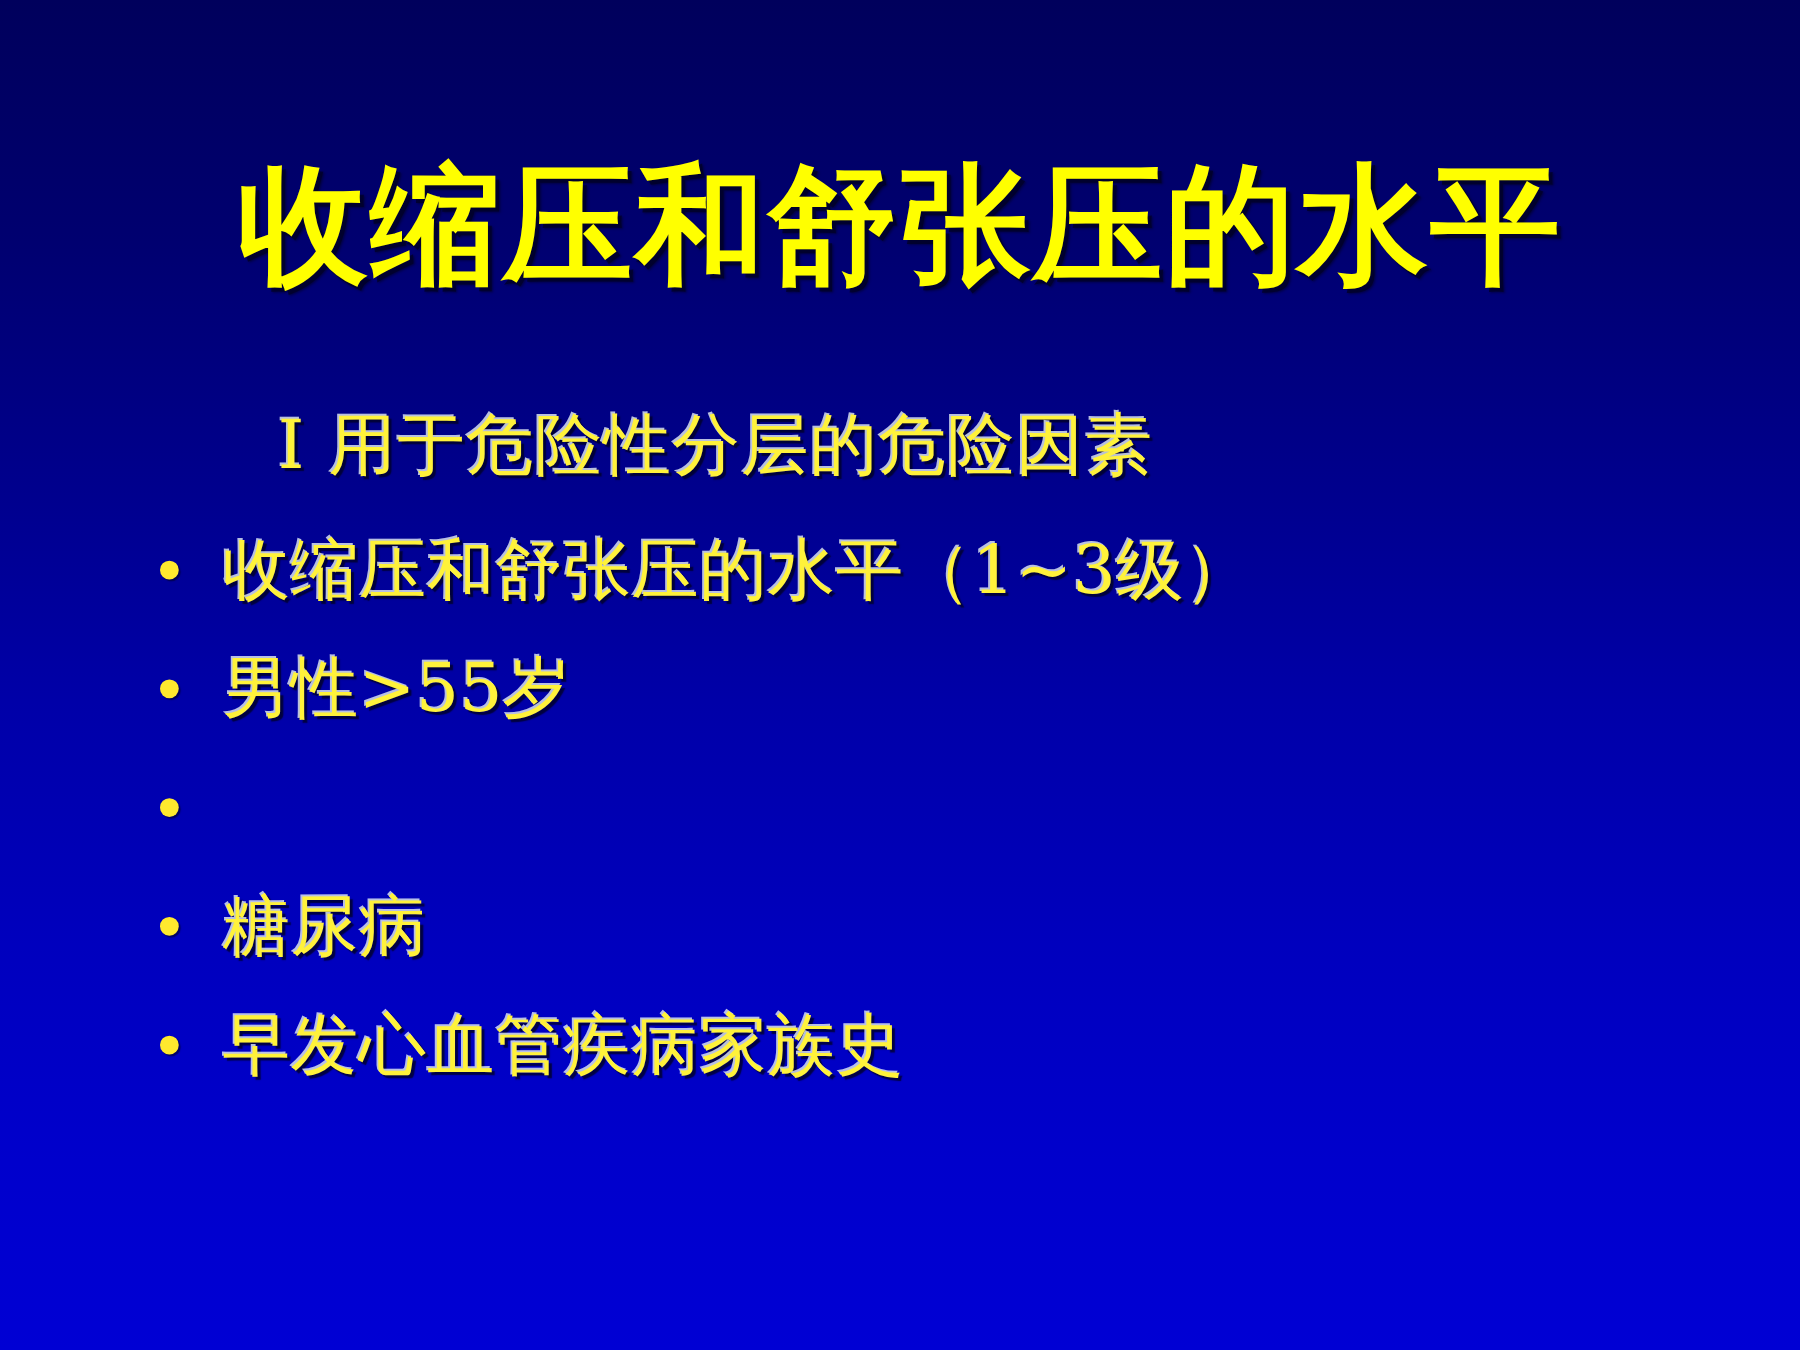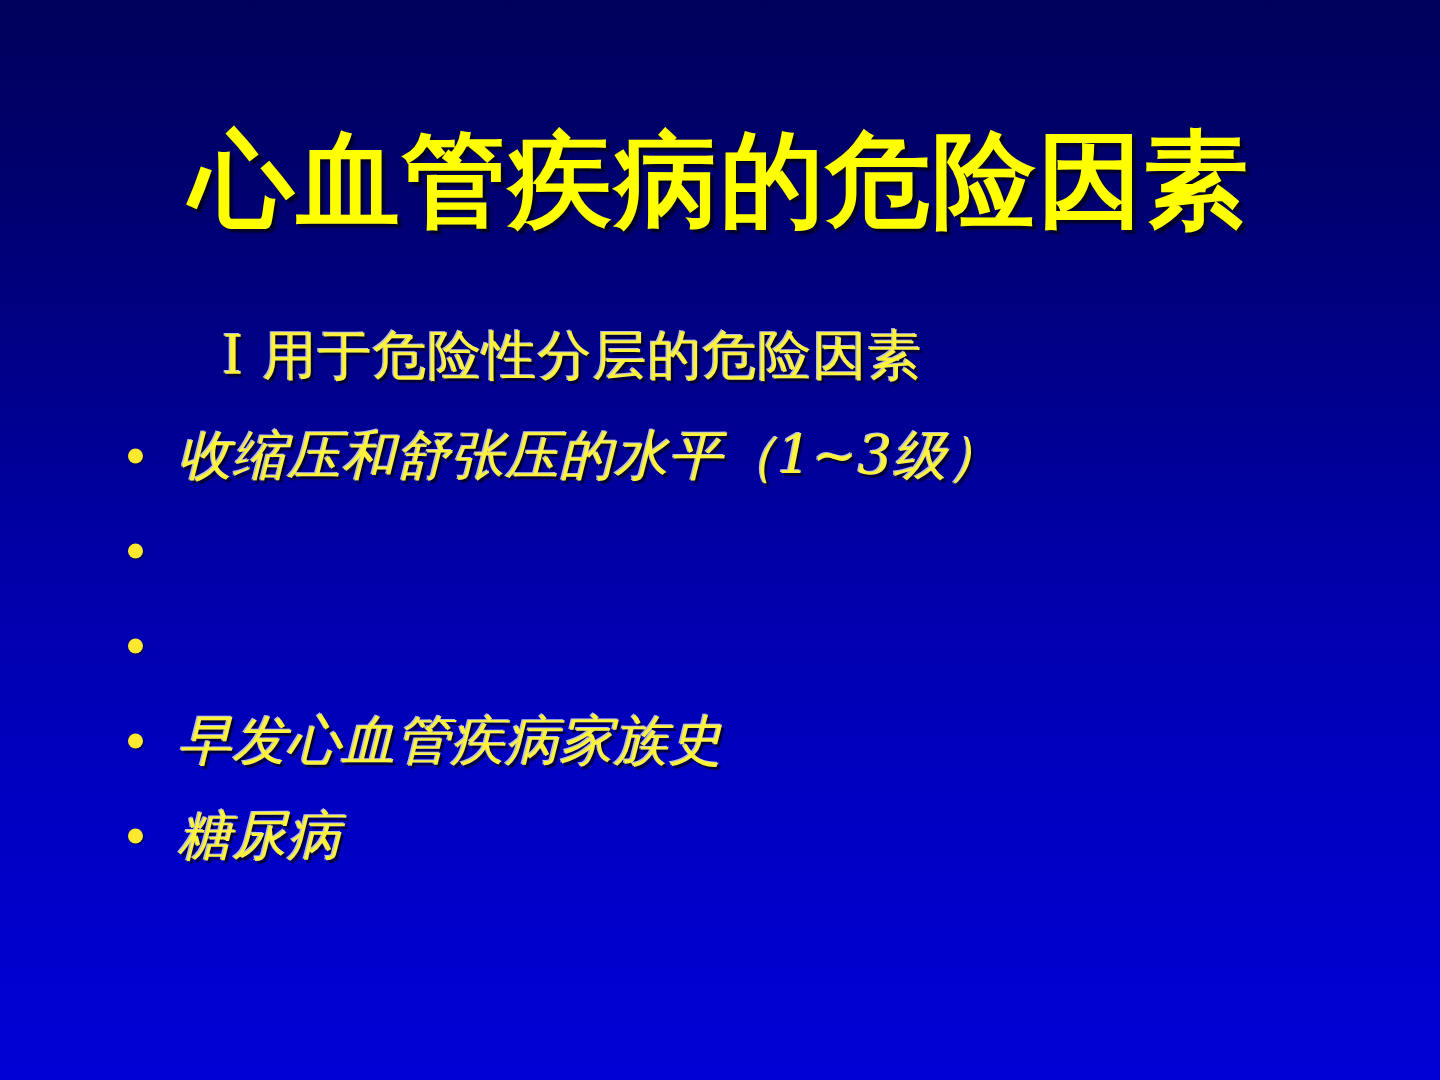--- a/index.html
+++ b/index.html
@@ -67,21 +67,20 @@
 
   
   .bullets {
     position: absolute;
     left: 0;
     top: 408px;
     width: 1420px;
     margin: 0;
     padding: 0;
     list-style: none;
-    font-style: italic;
   }
 
   .bullet-row {
     position: relative;
     height: 95px;
     display: flex;
     align-items: center;
   }
 
   .bullet-dot {
@@ -111,45 +110,46 @@
     text-shadow:
       -1.5px -1.5px 0 rgba(215,225,240,0.85),
        2.5px  2.5px 1px rgba(0,0,35,0.80);
   }
 </style>
 </head>
 <body>
 
 <div id="slide">
 
-  <div class="title">心血管疾病的危险因素</div>
+  <div class="title">收缩压和舒张压的水平</div>
 
   <div class="subtitle">I 用于危险性分层的危险因素</div>
 
   <ul class="bullets">
 
     <li class="bullet-row">
       <span class="bullet-dot"></span>
       <span class="bullet-text">收缩压和舒张压的水平（1~3级）</span>
     </li>
 
     <li class="bullet-row">
       <span class="bullet-dot"></span>
+      <span class="bullet-text">男性&gt;55岁</span>
     </li>
 
 
     <li class="bullet-row">
       <span class="bullet-dot"></span>
     </li>
 
     <li class="bullet-row">
       <span class="bullet-dot"></span>
-      <span class="bullet-text">早发心血管疾病家族史</span>
+      <span class="bullet-text">糖尿病</span>
     </li>
 
     <li class="bullet-row">
       <span class="bullet-dot"></span>
-      <span class="bullet-text">糖尿病</span>
+      <span class="bullet-text">早发心血管疾病家族史</span>
     </li>
 
   </ul>
 
 </div>
 
 </body></html>

